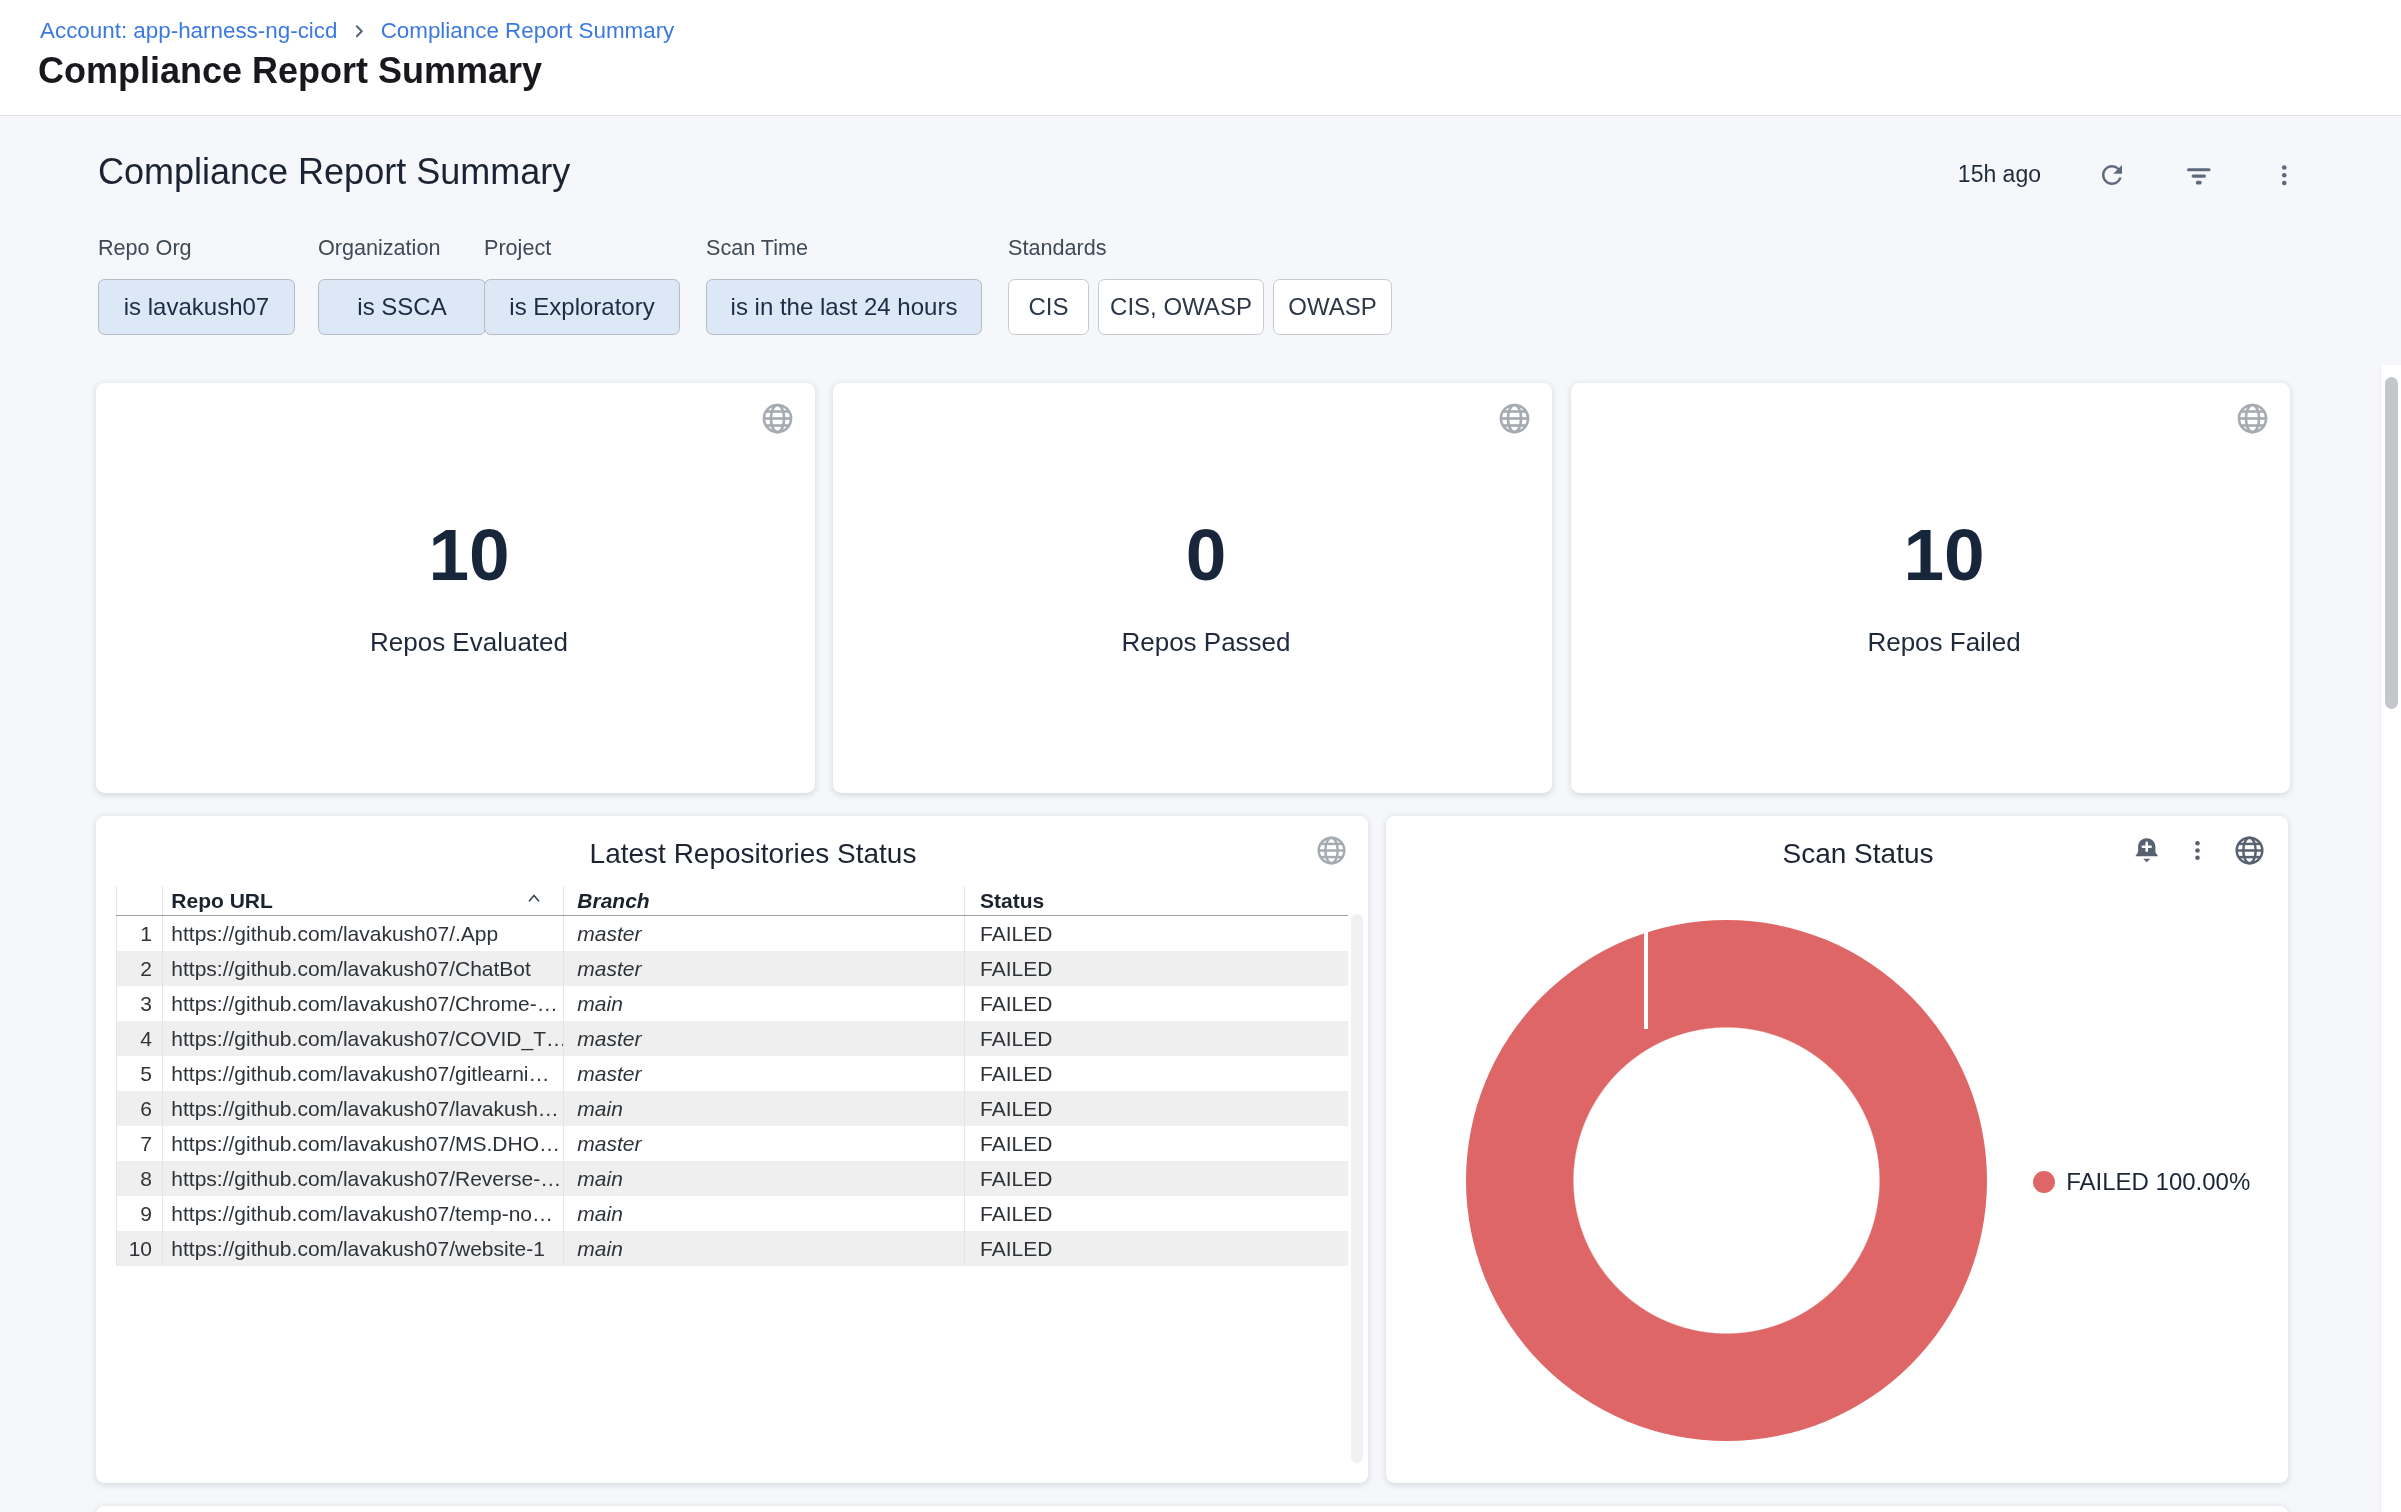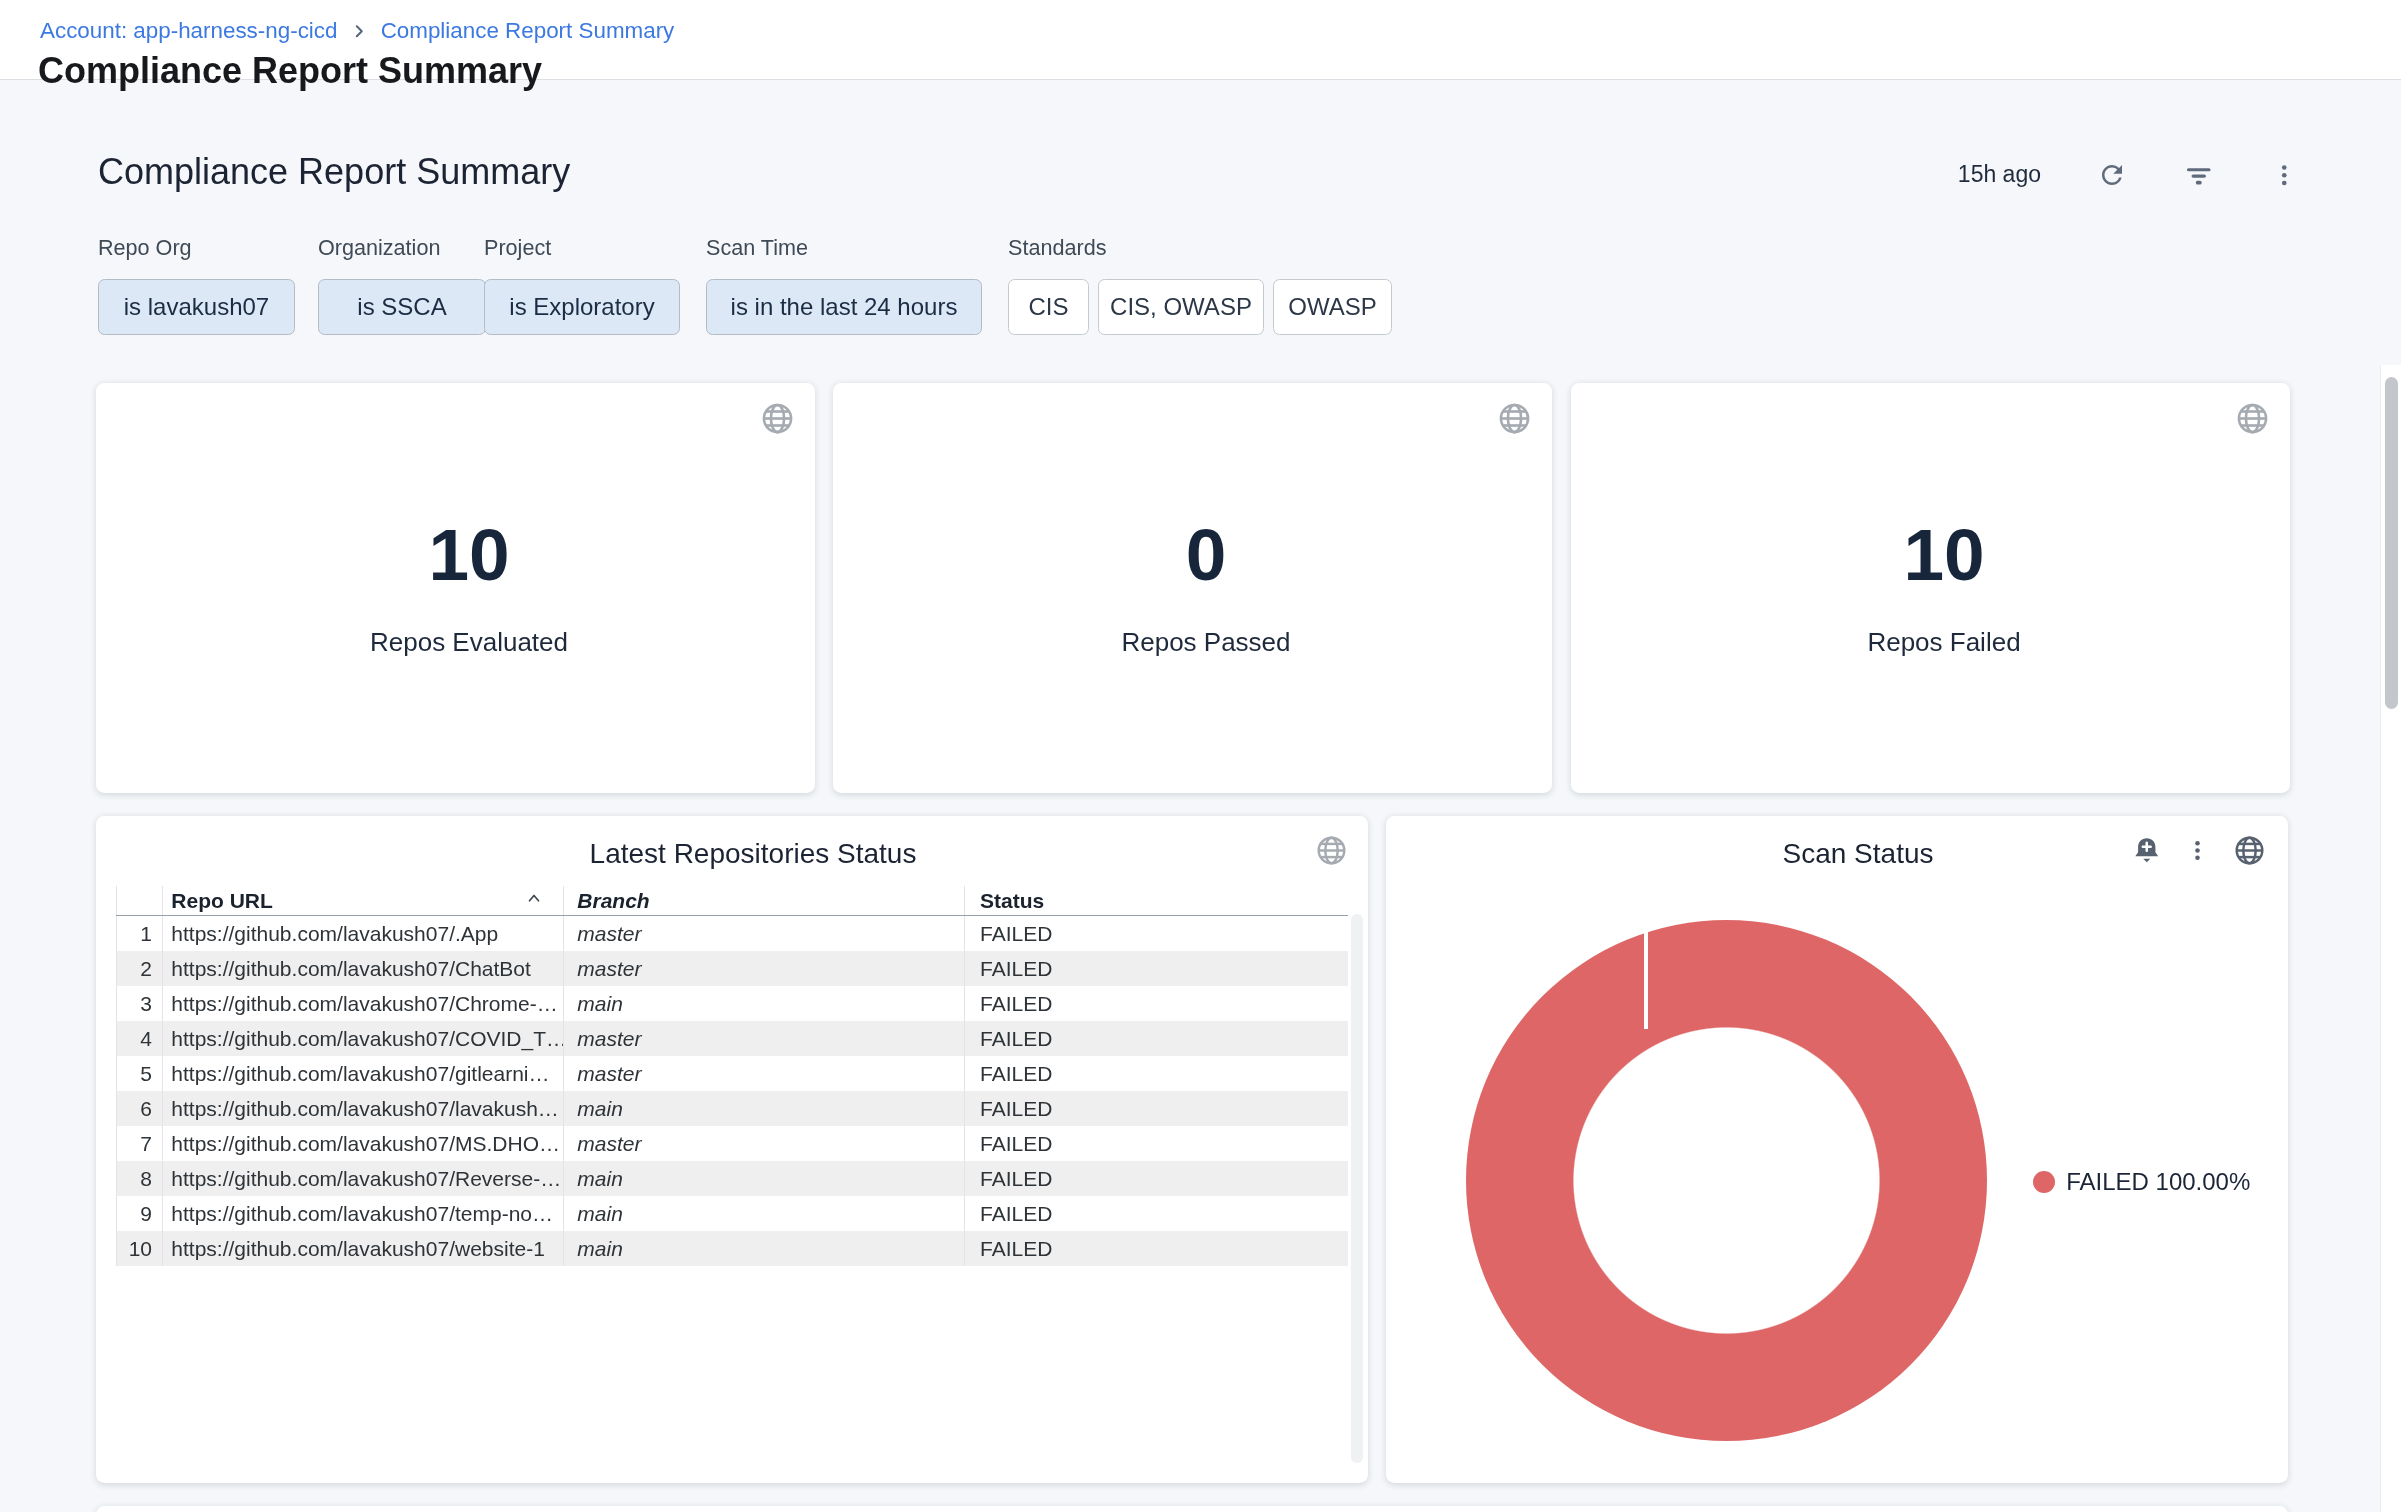--- a/index.html
+++ b/index.html
@@ -1,21 +1,21 @@
 <!DOCTYPE html>
 <html style="font-size:13.3px"><head>
 <meta charset="utf-8">
 <style>
   * { margin:0; padding:0; box-sizing:border-box; }
   html,body { width:2401px; height:1512px; }
   body { font-family:"Liberation Sans", sans-serif; background:#f5f7fa; overflow:hidden; }
   .screen { position:relative; width:2401px; height:1512px; overflow:hidden; }
 
   
-  .app-header { position:absolute; left:0; top:0; width:2401px; height:80px;
+  .app-header { position:absolute; left:0; top:0; width:2401px; height:116px;
                 background:#ffffff; border-bottom:1.7px solid #dcdfe3; z-index:5; }
   .breadcrumb { position:absolute; left:40px; top:18px; display:flex; align-items:center; gap:13.3px;
                 font-size:22.4px; color:#3b79e1; }
   .breadcrumb a { color:#3b79e1; text-decoration:none; cursor:pointer; }
   .crumb-sep { display:flex; align-items:center; }
   .page-h1 { position:absolute; left:38px; top:50px; font-size:36px; font-weight:bold; color:#17191d; }
 
   
   .dash-title { position:absolute; left:98px; top:151px; font-size:36px; color:#1c2434; }
   .dash-controls { position:absolute; top:159px; right:104px; display:flex; align-items:center; gap:56px; }

